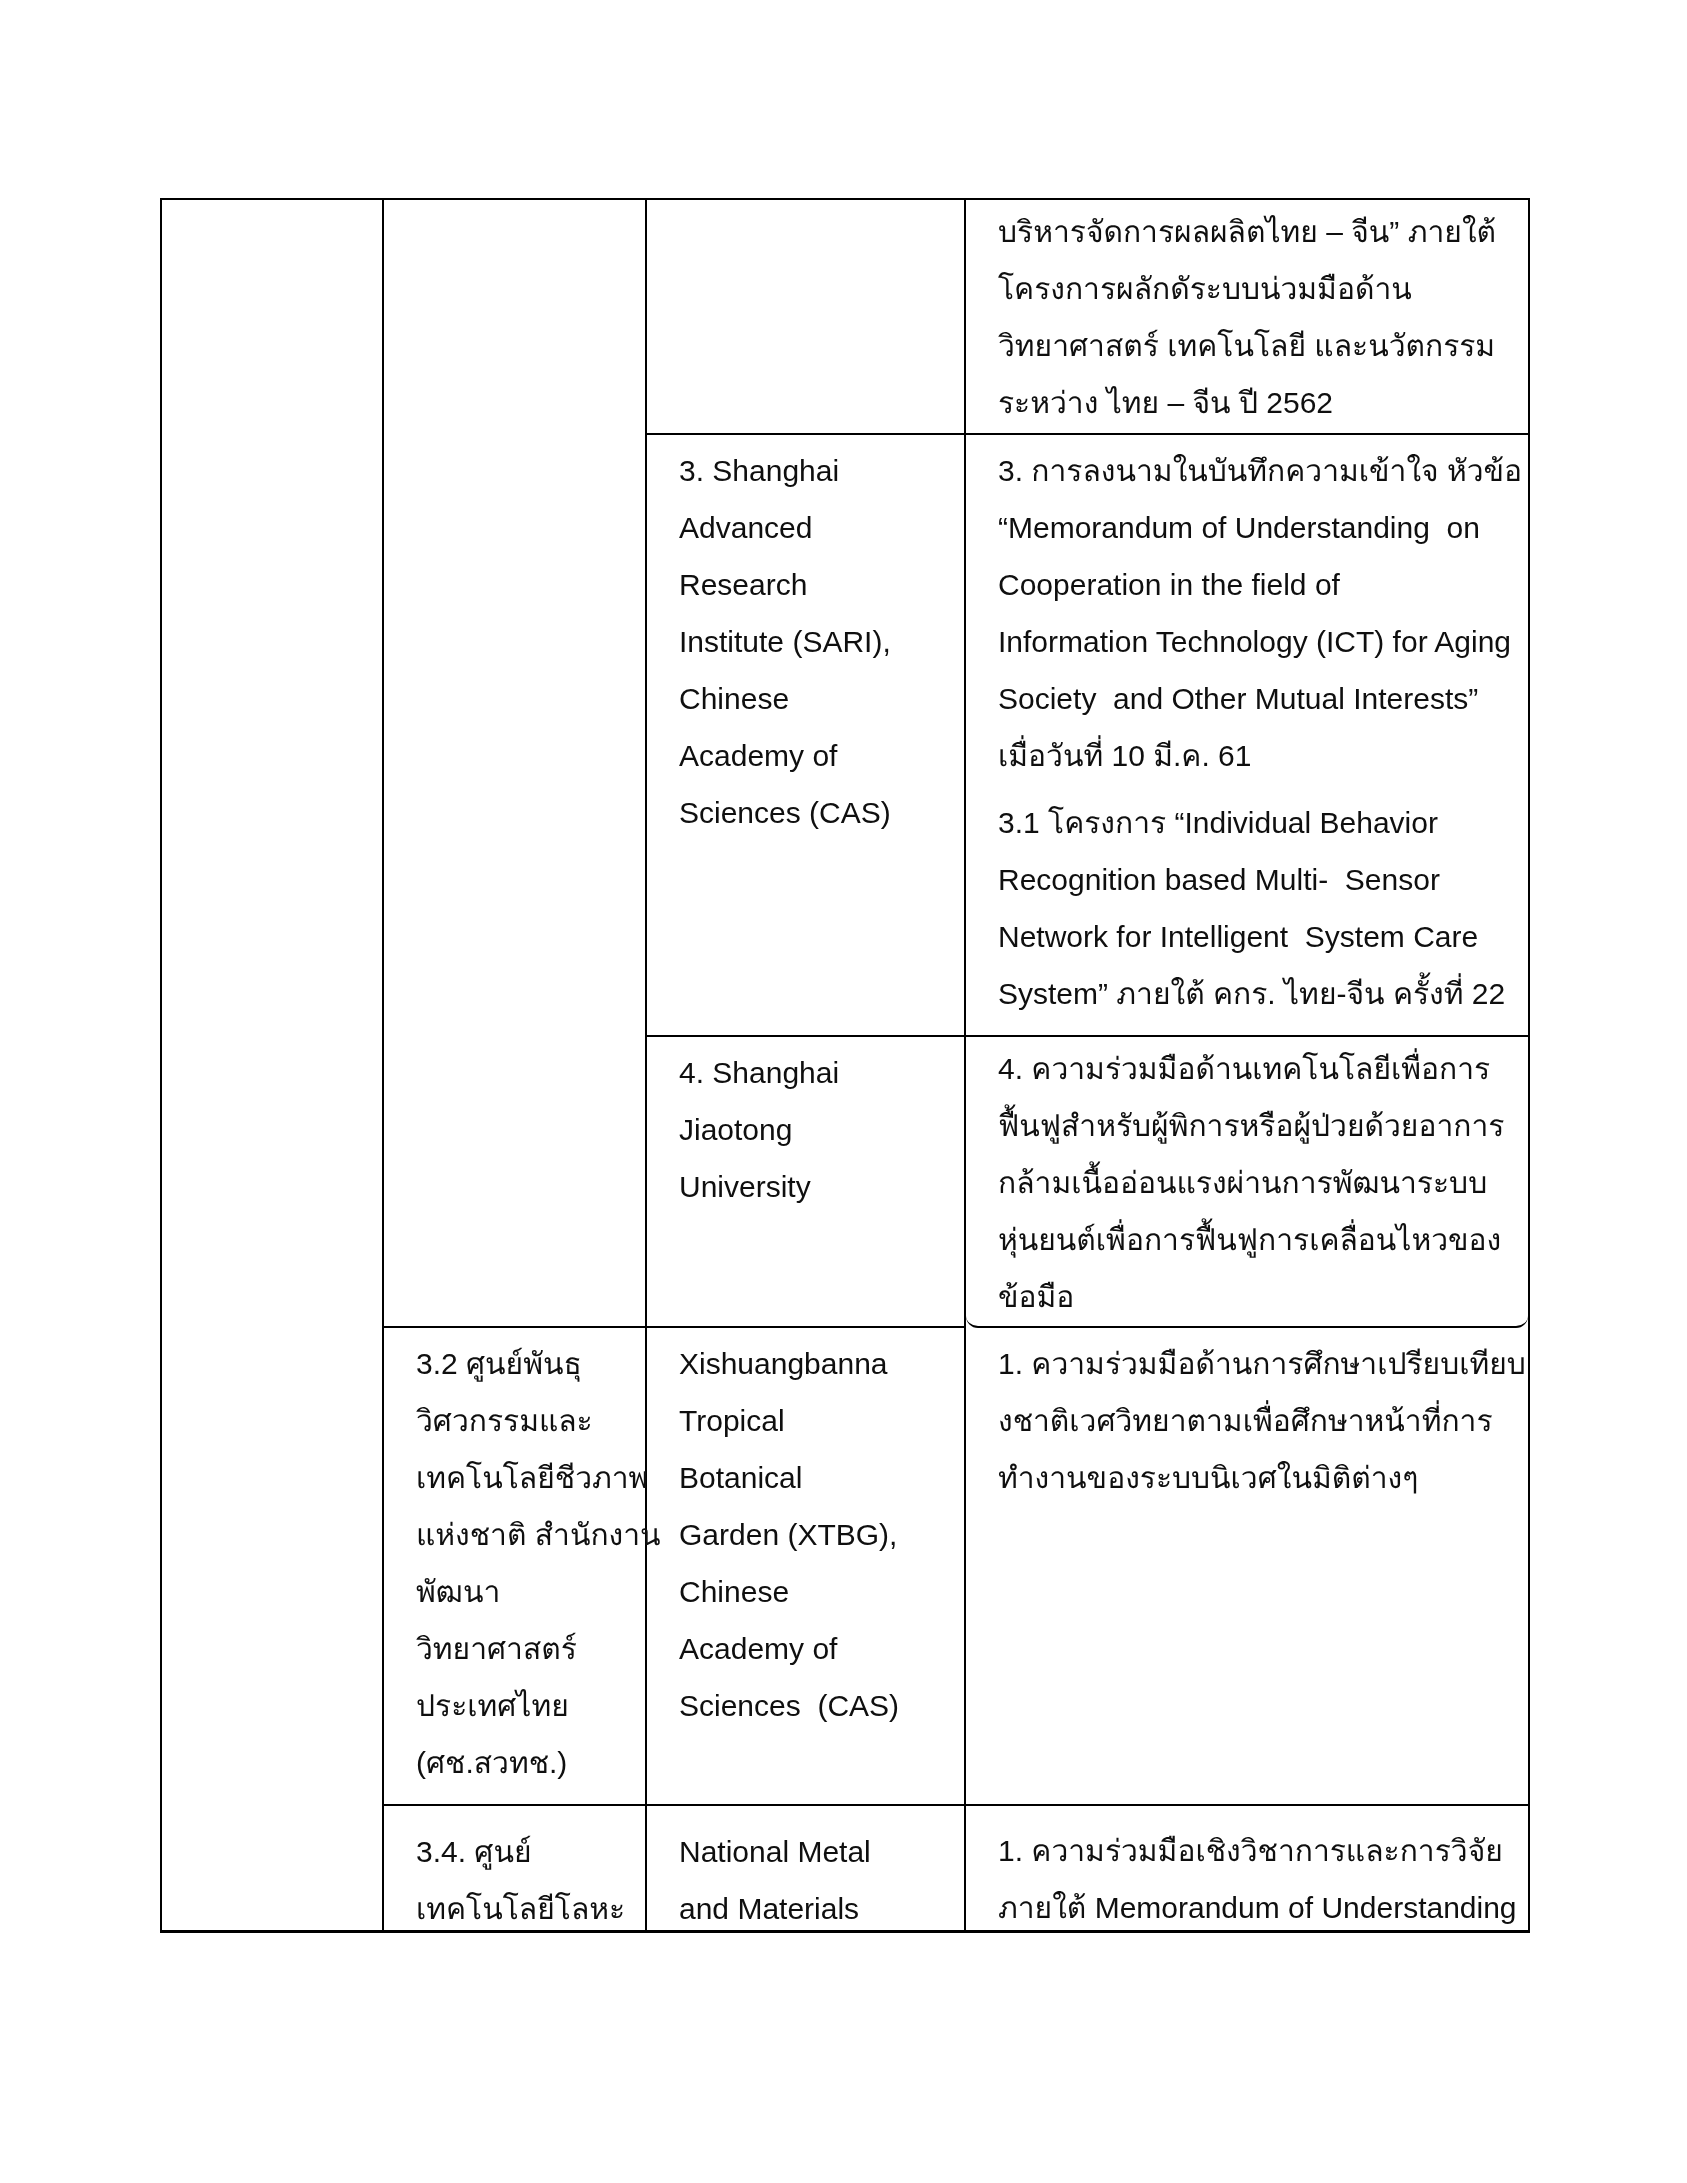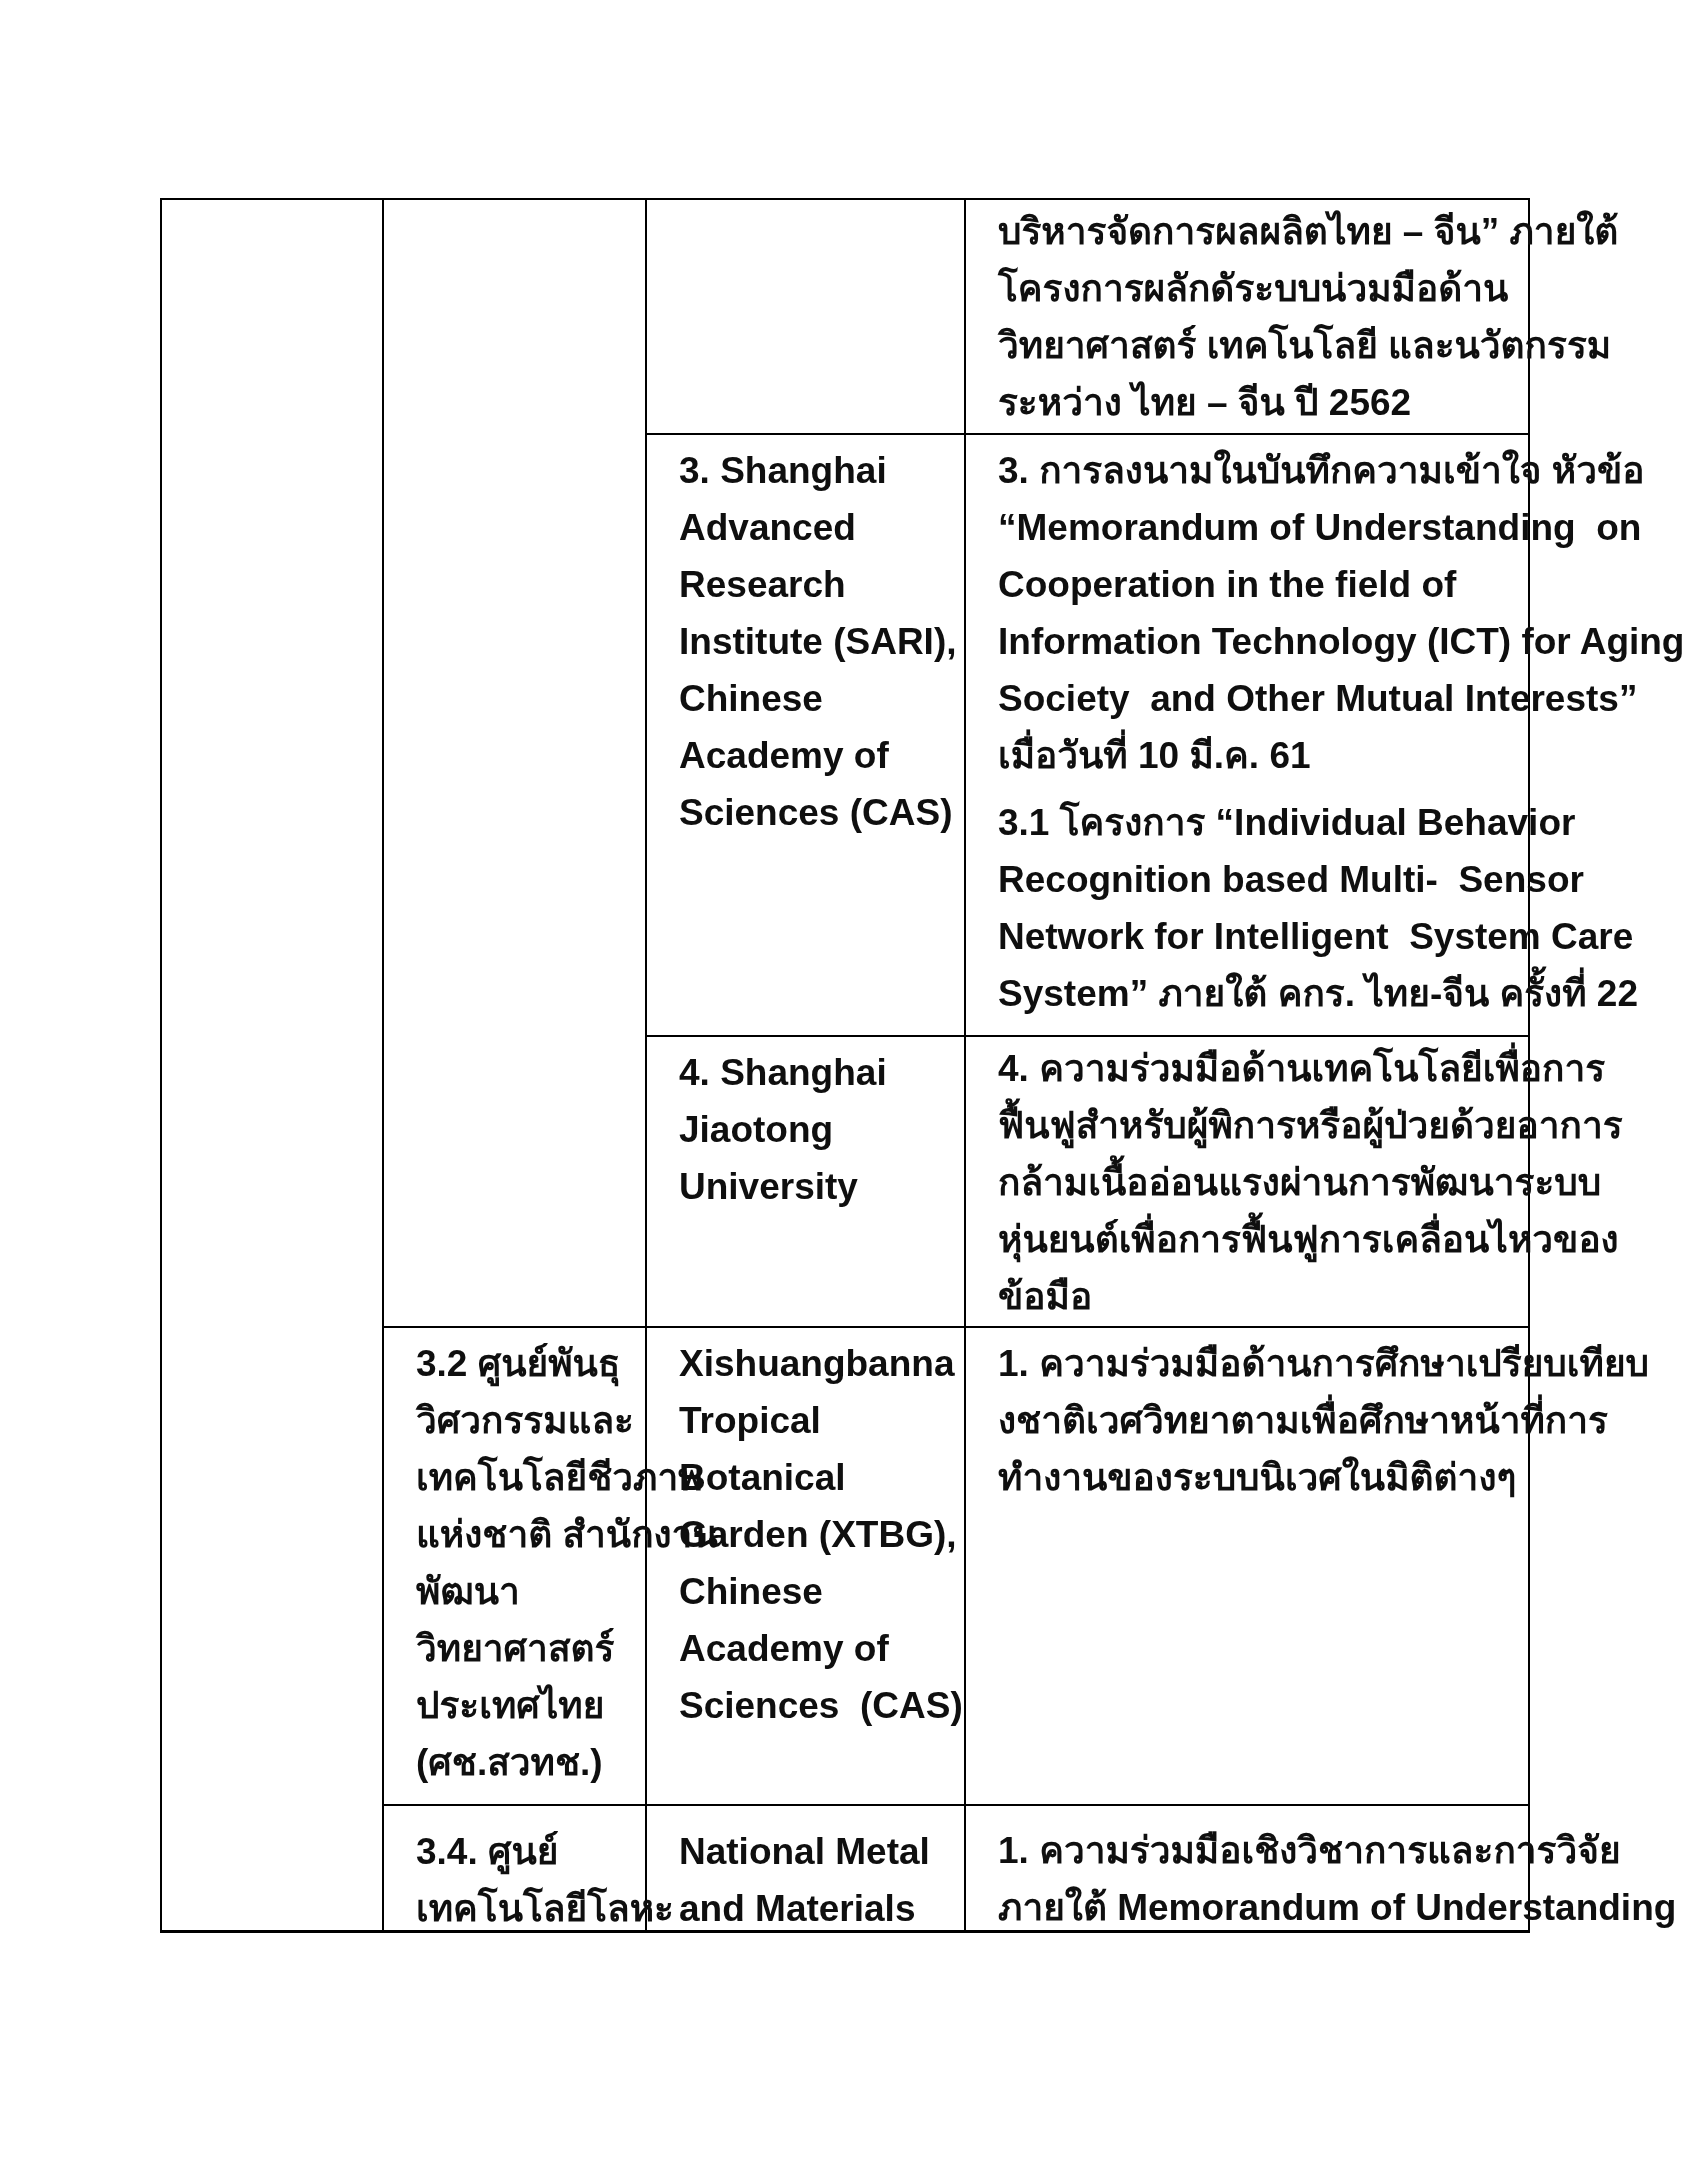--- a/index.html
+++ b/index.html
@@ -24,39 +24,39 @@
     border-right:2px solid #000;
     border-bottom:2px solid #000;
     padding:6.6px 8px 0 32px;
     box-sizing:border-box;
     overflow:visible;
   }
   .cell.last-col{border-right:none;}
   .cell.last-row{border-bottom:none;}
   .tl{
     white-space:pre;
-    font-size:37px;
+    font-size:30px;
     line-height:57px;
-    font-weight:700;
+    font-weight:400;
   }
   .para{margin:0;}
   .para2{margin-top:10.6px;}
   
   .c1  {grid-area:1/1/6/2;border-bottom:none;}
   .c2t {grid-area:1/2/4/3;}
   .c2d {grid-area:4/2/5/3;}
   .c2e {grid-area:5/2/6/3;}
   .c3a {grid-area:1/3/2/4;}
   .c3b {grid-area:2/3/3/4;}
   .c3c {grid-area:3/3/4/4;}
   .c3d {grid-area:4/3/5/4;}
   .c3e {grid-area:5/3/6/4;}
   .c4a {grid-area:1/4/2/5;padding-top:2.6px;}
   .c4b {grid-area:2/4/3/5;}
-  .c4c {grid-area:3/4/4/5;padding-top:2.6px;}
+  .c4c {grid-area:3/4/4/5;padding-top:2.6px;border-radius:12px;}
   .c4d {grid-area:4/4/5/5;}
   .c4e {grid-area:5/4/6/5;padding-top:16px;}
   .c2e,.c3e{padding-top:17px;}
 </style>
 </head>
 <body>
 
 <div class="page">
   <div class="coop-table">
 

